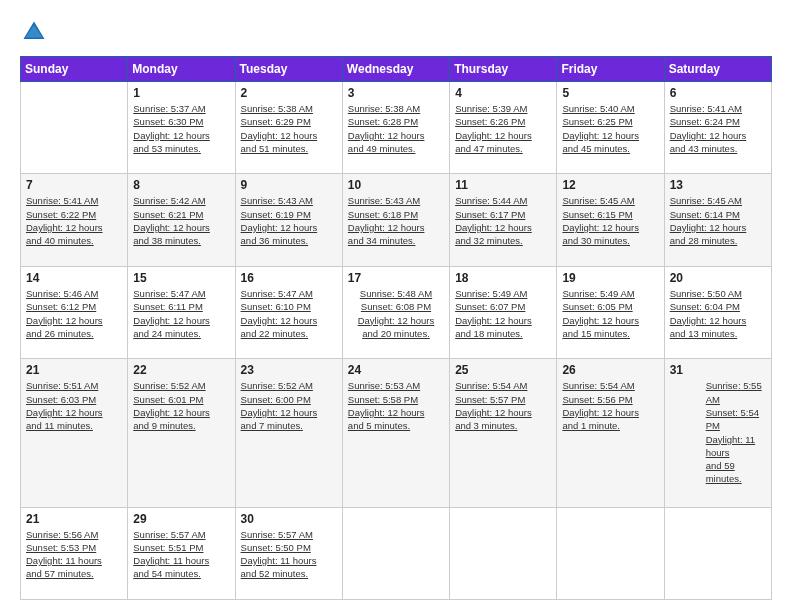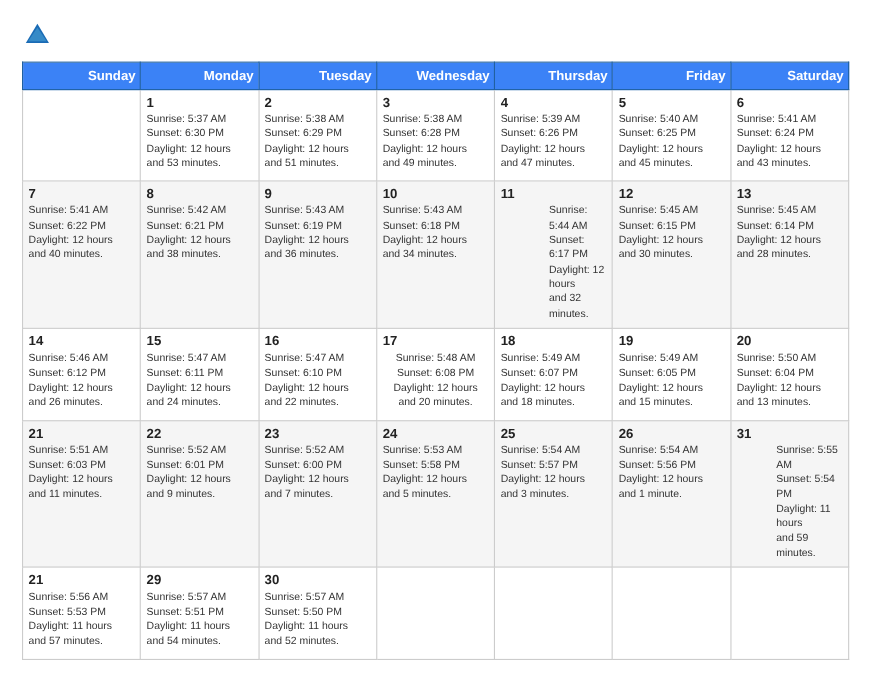--- a/index.html
+++ b/index.html
@@ -47,26 +47,26 @@
       margin-top: 2px;
     }
     .calendar {
       flex: 1;
       border: 1px solid #ccc;
       border-collapse: collapse;
       width: 100%;
       table-layout: fixed;
     }
     .calendar th {
-      background: #3b82f6;
+      background: #6d28d9;
       color: #fff;
       font-size: 12px;
       font-weight: bold;
       padding: 5px 4px;
-      text-align: right;
+      text-align: left;
       border: 1px solid #2060a0;
     }
     .calendar td {
       border: 1px solid #ccc;
       vertical-align: top;
       padding: 4px 5px;
       font-size: 10px;
       color: #333;
       height: 82px;
     }
@@ -74,20 +74,21 @@
       font-size: 12px;
       font-weight: bold;
       color: #222;
       display: block;
       margin-bottom: 2px;
     }
     .day-info {
       font-size: 9.5px;
       line-height: 1.4;
       color: #333;
+      text-decoration: underline;
     }
     .empty-cell {
       background: #fafafa;
     }
     .row-shaded td {
       background: #f5f5f5;
     }
     .row-white td {
       background: #ffffff;
     }
@@ -195,21 +196,21 @@
           </td>
           <td>
             <span class="day-number">10</span>
             <div class="day-info" style="white-space: pre-line;">Sunrise: 5:43 AM
 Sunset: 6:18 PM
 Daylight: 12 hours
 and 34 minutes.</div>
           </td>
           <td>
             <span class="day-number">11</span>
-            <div class="day-info" style="white-space: pre-line; margin-left: 44px;">Sunrise: 5:44 AM
+            <div class="day-info" style="white-space: pre-line;">Sunrise: 5:44 AM
 Sunset: 6:17 PM
 Daylight: 12 hours
 and 32 minutes.</div>
           </td>
           <td>
             <span class="day-number">12</span>
             <div class="day-info" style="white-space: pre-line;">Sunrise: 5:45 AM
 Sunset: 6:15 PM
 Daylight: 12 hours
 and 30 minutes.</div>

